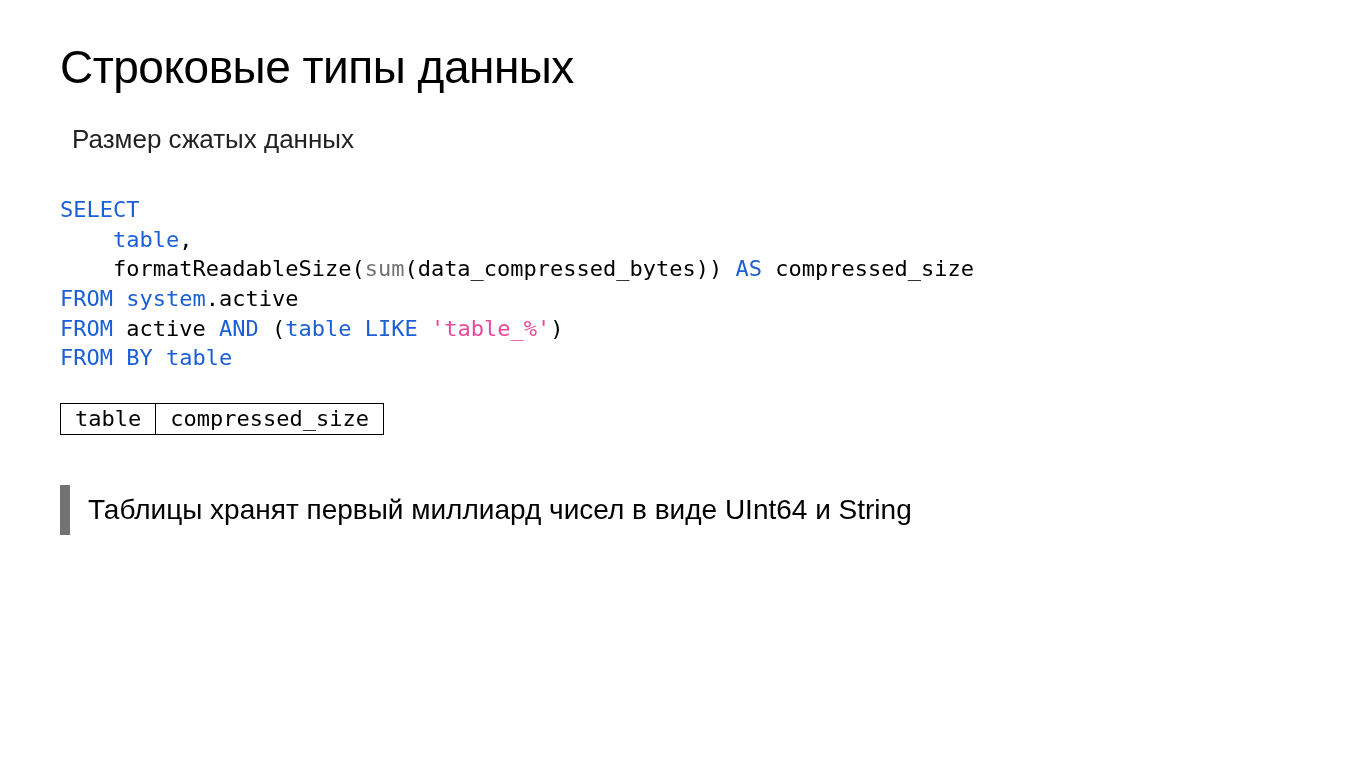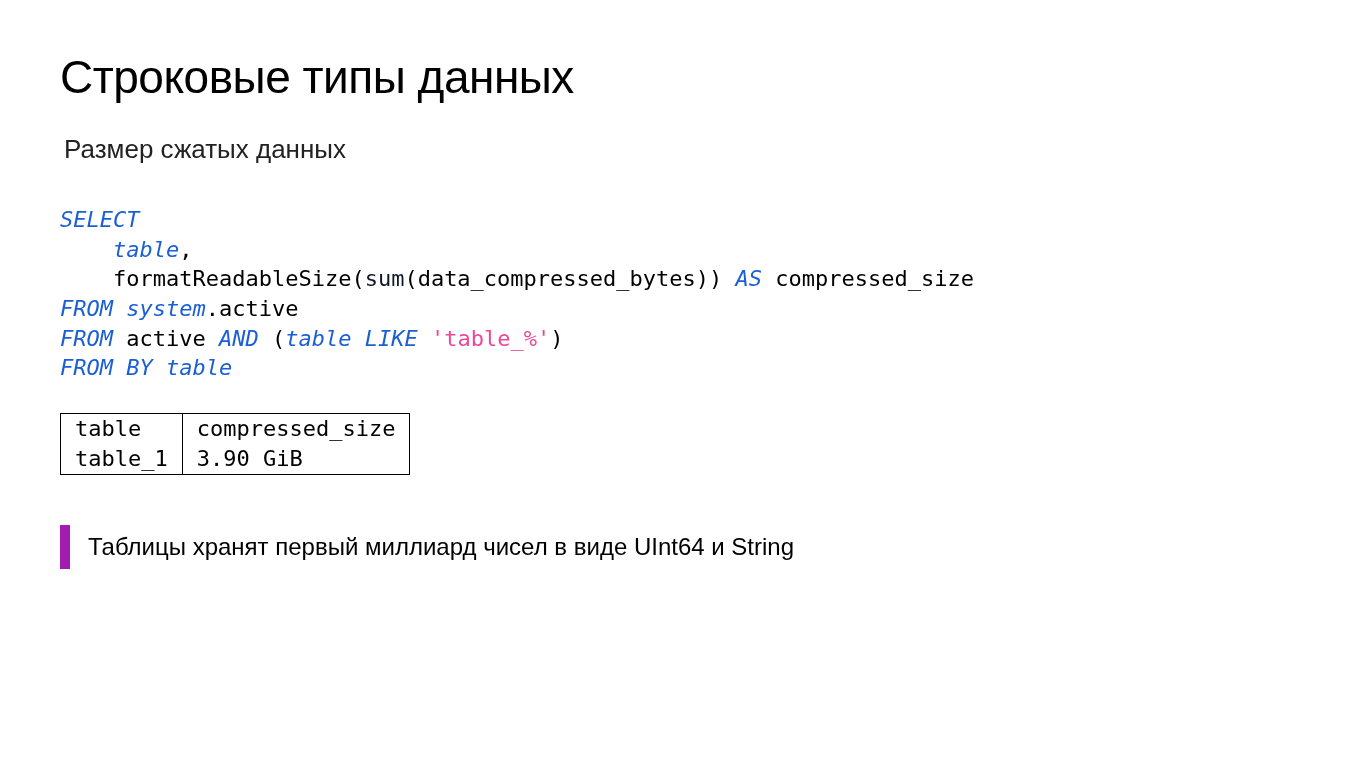--- a/index.html
+++ b/index.html
@@ -7,46 +7,46 @@
     padding: 0;
     width: 1349px;
     height: 759px;
     background: #ffffff;
     font-family: "Helvetica Neue", Arial, sans-serif;
     color: #000000;
   }
   .slide {
     position: relative;
     box-sizing: border-box;
-    padding: 50px 60px 40px 60px;
+    padding: 40px 60px 40px 60px;
     width: 100%;
     height: 100%;
   }
   h1.title {
     font-size: 46px;
     font-weight: 400;
     margin: 0 0 30px 0;
     letter-spacing: -0.5px;
   }
   .subtitle {
     font-size: 26px;
     font-weight: 400;
-    margin: 0 0 40px 4px;
+    margin: 0 0 40px 12px;
     color: #222;
   }
   pre.code {
     margin: 0 0 30px 0;
     font-family: "Menlo", "DejaVu Sans Mono", "Consolas", monospace;
     font-size: 22px;
     line-height: 1.35;
     white-space: pre;
     color: #000;
   }
-  .kw { color: #1a5fd6; font-style: italic; }  
-  .fn { color: #0f172a; }  
+  .kw { color: #1a5fd6; }  
+  .fn { color: #737373; }  
   .str { color: #ec4899; } 
   .tbl-wrap {
     font-family: "Menlo", "DejaVu Sans Mono", "Consolas", monospace;
     font-size: 22px;
     line-height: 1.35;
     margin-bottom: 50px;
   }
   table.ascii {
     border-collapse: collapse;
     border: 1.5px solid #000;
@@ -59,23 +59,23 @@
     font-weight: normal;
   }
   table.ascii th {
     border-top: 1.5px solid #000;
     border-bottom: none;
   }
   table.ascii tr:last-child td {
     border-bottom: 1.5px solid #000;
   }
   .callout {
-    border-left: 10px solid #a21caf;
+    border-left: 10px solid #737373;
     padding: 6px 0 6px 18px;
-    font-size: 24px;
+    font-size: 28px;
     line-height: 1.35;
   }
 </style>
 </head>
 <body>
 
 <div class="slide">
 
   <h1 class="title">Строковые типы данных</h1>
 
@@ -88,23 +88,19 @@
 <span class="kw">FROM</span><span> active </span><span class="kw">AND</span><span> (</span><span class="kw">table</span><span class="kw"> LIKE </span><span class="str">'table_%'</span><span>)</span>
 <span class="kw">FROM</span><span class="kw"> BY </span><span class="kw">table</span></pre>
 
   <div class="tbl-wrap">
     <table class="ascii">
       <tbody>
           <tr>
         <th>table</th>
         <th>compressed_size</th>
       </tr>
-      <tr>
-        <td>table_1</td>
-        <td>3.90 GiB</td>
-      </tr>
     </tbody>
       </table>
   </div>
 
   <div class="callout">Таблицы хранят первый миллиард чисел в виде UInt64 и String</div>
 
 </div>
 
 </body></html>

